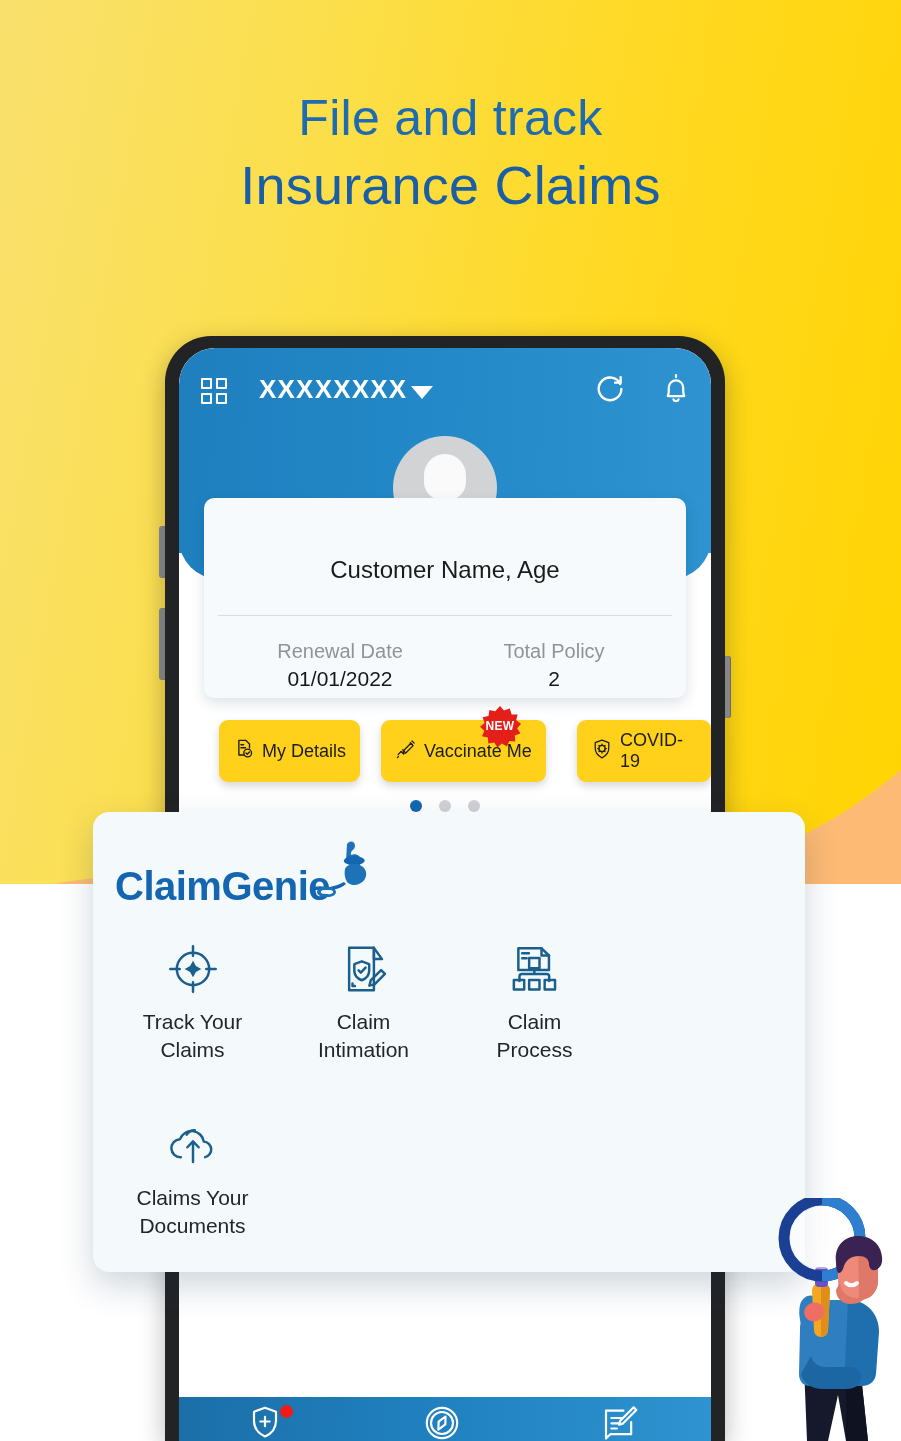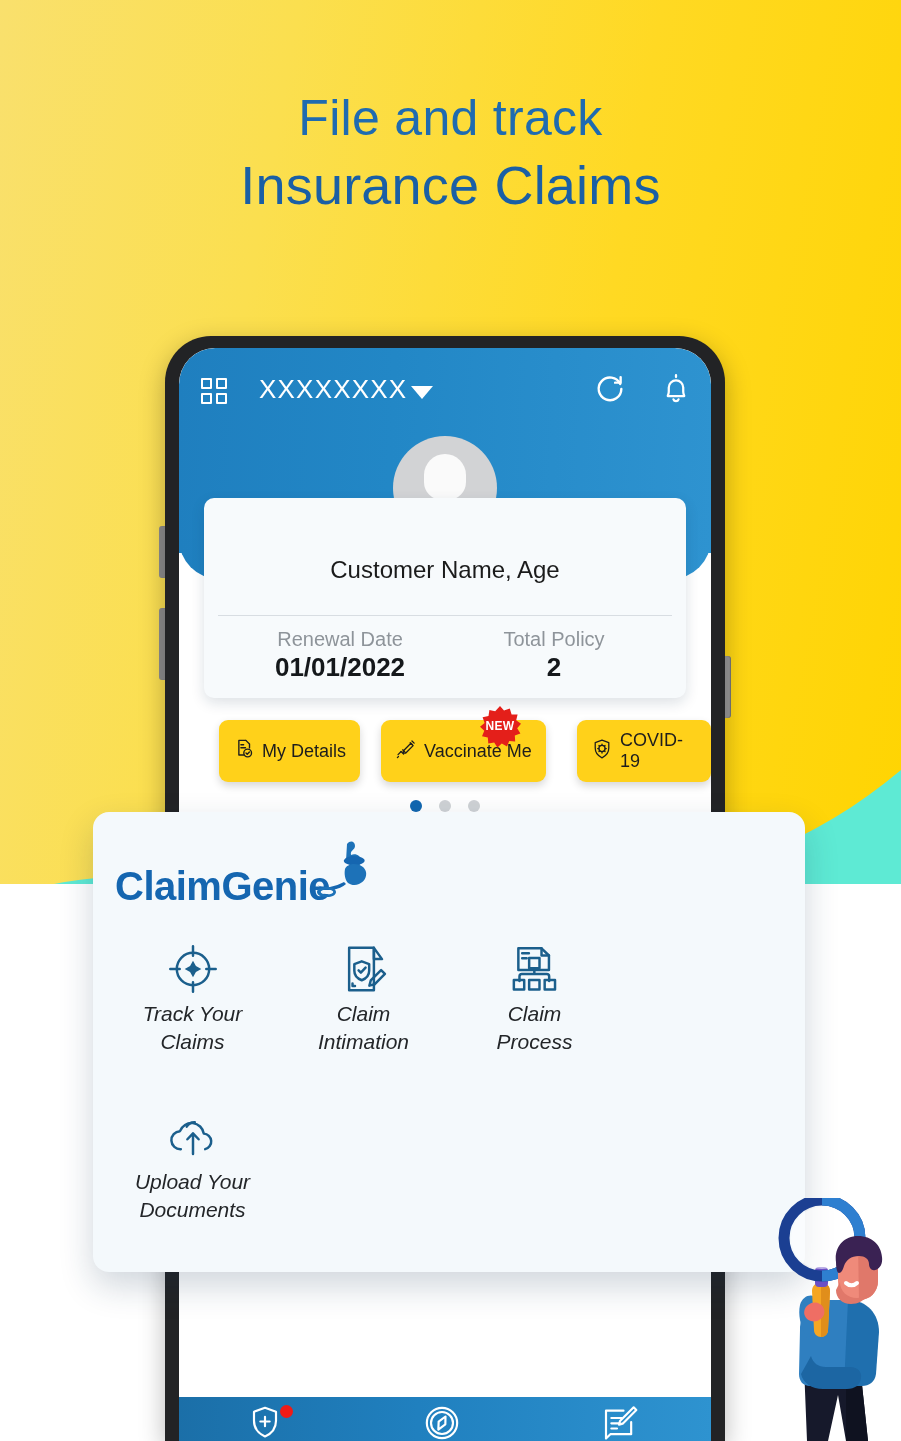--- a/index.html
+++ b/index.html
@@ -2,21 +2,21 @@
 <html><head>
 <meta charset="utf-8">
 <style>
   * { margin:0; padding:0; box-sizing:border-box; }
   html,body { width:901px; height:1441px; overflow:hidden; }
   body {
     font-family:"Liberation Sans", sans-serif;
     background:#ffffff;
     position:relative;
   }
-  #stage { position:absolute; inset:0; width:901px; height:1441px; overflow:hidden; background:#5eead4; }
+  #stage { position:absolute; inset:0; width:901px; height:1441px; overflow:hidden; background:#fdba74; }
 
   
   .hero-bg{
     position:absolute; left:0; top:0; width:901px; height:960px;
     background:linear-gradient(100deg,#f9e06d 0%,#fbdf4f 28%,#ffd923 62%,#ffd400 100%);
     clip-path: path("M0,0 L901,0 L901,770 C700,940 430,905 200,880 C120,871 55,878 0,900 Z");
   }
 
   
   .headline{
@@ -64,21 +64,21 @@
   }
   .app-bar{ position:absolute; left:0; top:22px; width:532px; height:44px; z-index:4;}
   .grid-icon{ position:absolute; left:22px; top:8px; width:28px; height:28px; }
   .grid-icon i{ position:absolute; width:11px; height:11px; border:2px solid #fff; border-radius:1px;}
   .grid-icon i:nth-child(1){left:0;top:0;}
   .grid-icon i:nth-child(2){left:15px;top:0;}
   .grid-icon i:nth-child(3){left:0;top:15px;}
   .grid-icon i:nth-child(4){left:15px;top:15px;}
   .policy-name{
     position:absolute; left:80px; top:4px; color:#fff; font-size:26px; letter-spacing:1.2px;
-    font-weight:400;
+    font-weight:700;
   }
   .caret{ position:absolute; left:232px; top:16px; width:0;height:0;
     border-left:11px solid transparent;border-right:11px solid transparent;border-top:13px solid #fff;}
   .hdr-right{ position:absolute; right:18px; top:2px; display:flex; gap:32px; align-items:center;}
   .ic-btn{ width:34px;height:34px; position:relative; }
 
   
   .avatar{
     position:absolute; left:50%; transform:translateX(-50%); top:88px;
     width:104px;height:104px;border-radius:50%;background:#d2d3d5; overflow:hidden; z-index:3;
@@ -90,25 +90,25 @@
   .profile-card{
     position:absolute; left:25px; top:150px; width:482px; height:200px;
     background:#f7fafc; border-radius:10px; z-index:5;
     box-shadow:0 5px 14px rgba(15,40,70,.14);
   }
   .cust-name{
     position:absolute; left:0; top:58px; width:482px; text-align:center;
     font-size:24px; color:#1b1b1b; font-weight:400;
   }
   .divider{ position:absolute; left:14px; top:117px; width:454px; height:1px; background:#d8dde2;}
-  .stat{ position:absolute; top:128px; text-align:center; }
+  .stat{ position:absolute; top:140px; text-align:center; }
   .stat.left{ left:36px; width:200px;}
   .stat.right{ left:250px; width:200px;}
   .stat .k{ font-size:20px; color:#8e949a; display:block; line-height:26px;}
-  .stat .v{ font-size:26px; color:#15181b; font-weight:700; display:block; line-height:30px;}
+  .stat .v{ font-size:21px; color:#15181b; font-weight:400; display:block; line-height:30px;}
 
   
   .chips{ position:absolute; left:0; top:372px; width:532px; height:70px; z-index:5;}
   .chip{
     position:absolute; top:0; height:62px; background:#ffd11a; border-radius:9px;
     display:flex; align-items:center; gap:7px; padding:0 14px;
     box-shadow:0 4px 9px rgba(0,0,0,.16); font-size:18px; color:#1d1d1d;
   }
   .chip.c1{ left:40px; }
   .chip.c2{ left:202px; }
@@ -142,23 +142,22 @@
   .logo{ position:absolute; left:22px; top:24px; width:260px; height:86px;}
   .logo .word{
     position:absolute; left:0; top:28px; font-size:40px; font-weight:700; color:#1566b0;
     letter-spacing:-.5px;
   }
   .lamp{ position:absolute; left:188px; top:2px; width:72px; height:76px;}
 
   .feat-grid{ position:absolute; left:14px; top:122px; width:684px; }
   .feat-row{ display:flex; }
   .feat{
-    width:171px; display:flex; flex-direction:column; align-items:center; gap:2px;
+    width:171px; display:flex; flex-direction:column; align-items:center; gap:10px;
     padding-top:6px;
-    font-style:italic;
   }
   .feat .ficon{ width:58px;height:58px; display:flex; align-items:center; justify-content:center;}
   .feat .flabel{
     font-size:21px; line-height:28px; color:#232629; text-align:center; font-weight:400;
     white-space:pre-line;
   }
   .feat-row.second{ margin-top:46px; }
 
   
   .man{ position:absolute; left:752px; top:1198px; width:149px; height:243px; z-index:9;}
@@ -381,21 +380,21 @@
 
       <div class="feat-row second">
         <div class="feat">
           <span class="ficon">
             <svg width="54" height="54" viewBox="0 0 24 24" fill="none" stroke="#1b5f8c" stroke-width="1.1" stroke-linecap="round" stroke-linejoin="round">
               <path d="M6.6 17.4a4 4 0 0 1-.4-8 5.5 5.5 0 0 1 10.6 1.1 3.5 3.5 0 0 1 .6 6.9"></path>
               <path d="M9.2 7.4a4 4 0 0 1 3.6-2"></path>
               <path d="M12 19.6V10.4M12 10.4l-2.5 2.6M12 10.4l2.5 2.6"></path>
             </svg>
           </span>
-          <span class="flabel">Upload Your
+          <span class="flabel">Claims Your
 Documents</span>
         </div>
       </div>
     </div>
   </div>
 
   <div class="man">
     <svg width="149" height="243" viewBox="0 0 149 243">
 
       <path d="M52 168h56l8 75H94l-8-46-10 46H55z" fill="#16192b"></path>

